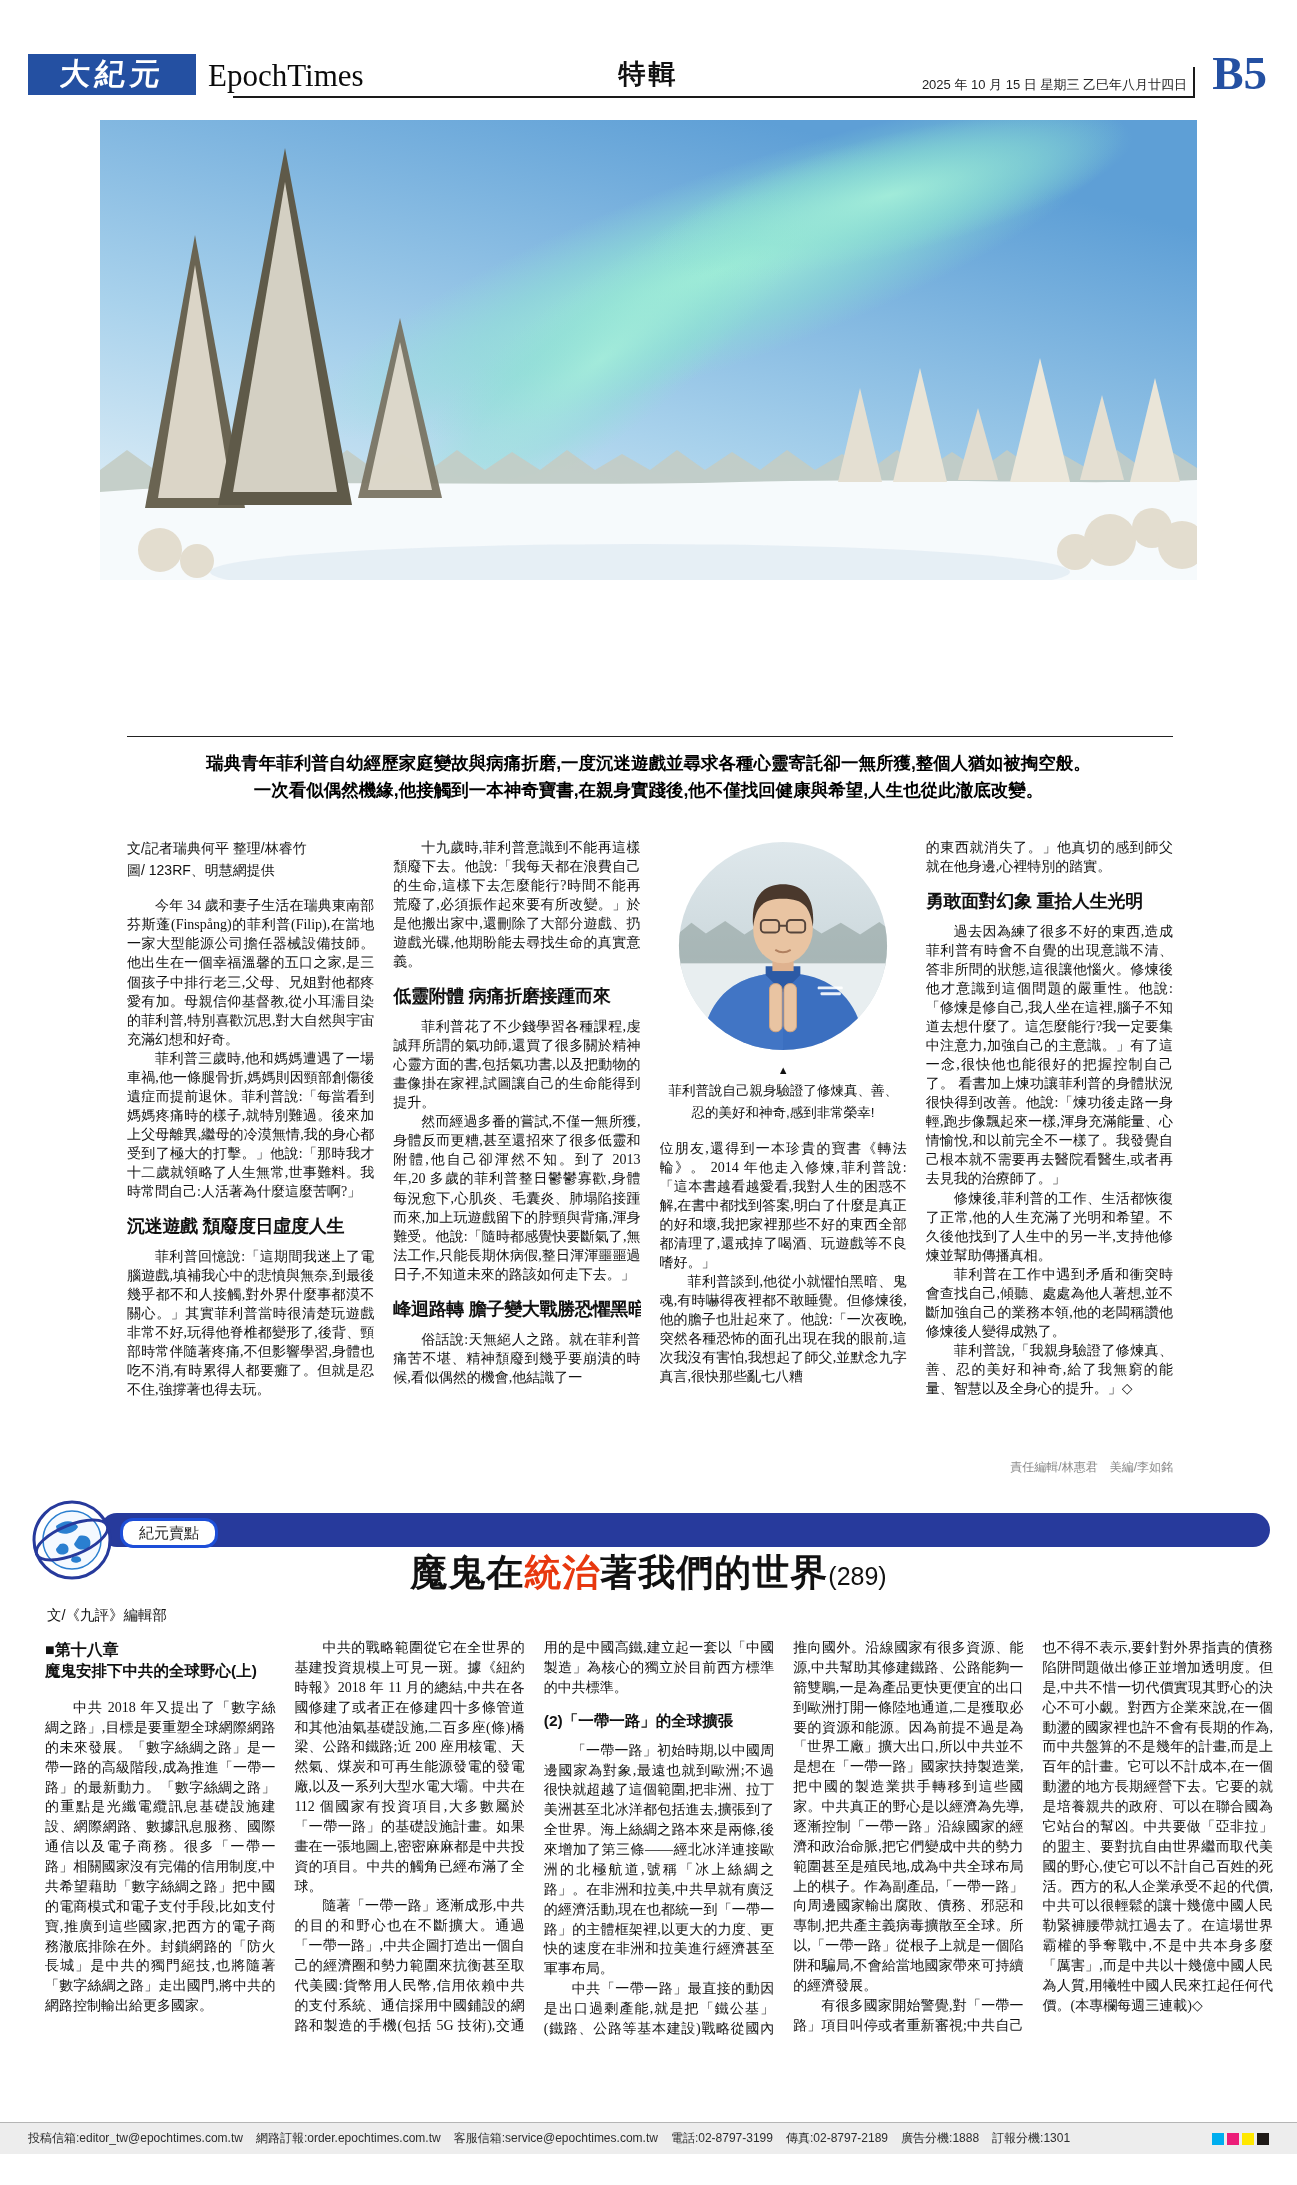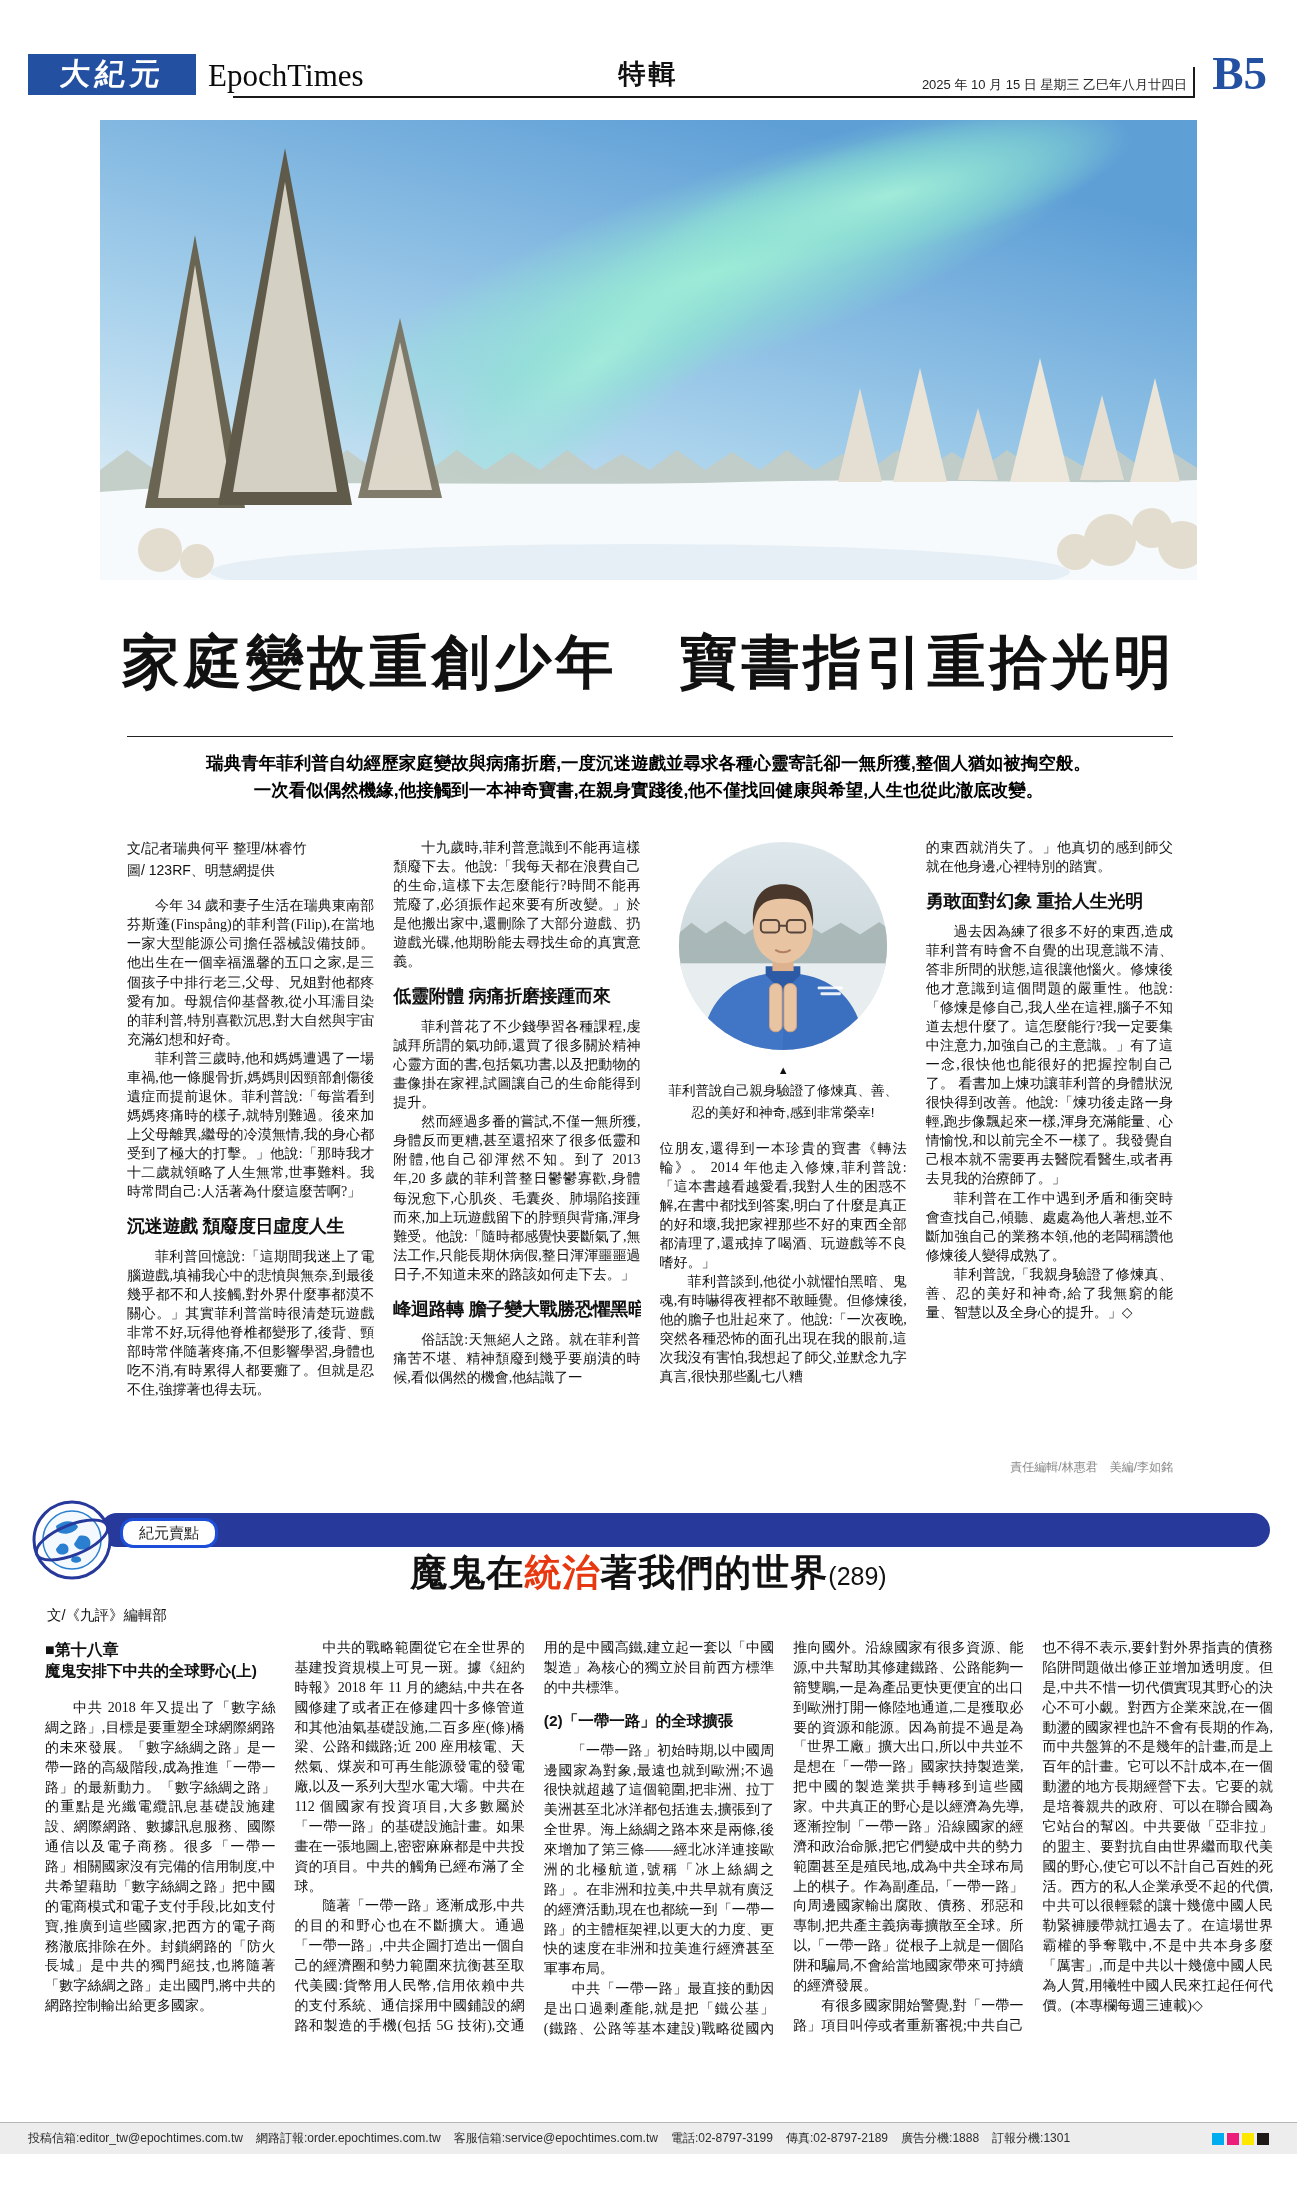--- a/index.html
+++ b/index.html
@@ -133,21 +133,20 @@
         <circle cx="1010" cy="420" r="26"></circle>
           <circle cx="1052" cy="408" r="20"></circle>
         <circle cx="975" cy="432" r="18"></circle>
           <circle cx="1082" cy="425" r="24"></circle>
         <circle cx="60" cy="430" r="22"></circle>
           <circle cx="97" cy="441" r="17"></circle>
       </g>
     </svg>
   </div>
 
-  <div class="headline">家庭變故重創少年　寶書指引重拾光明</div>
   <div class="headline-rule"></div>
   <div class="deck">
     <div>瑞典青年菲利普自幼經歷家庭變故與病痛折磨,一度沉迷遊戲並尋求各種心靈寄託卻一無所獲,整個人猶如被掏空般。</div>
     <div>一次看似偶然機緣,他接觸到一本神奇寶書,在親身實踐後,他不僅找回健康與希望,人生也從此澈底改變。</div>
   </div>
 
   <div class="a1">
     <div class="col">
       <div class="byline">
         <div>文/記者瑞典何平 整理/林睿竹</div>
@@ -209,20 +208,21 @@
       <div class="cap-marker">▲</div>
       <div class="fig-caption">菲利普說自己親身驗證了修煉真、善、忍的美好和神奇,感到非常榮幸!</div>
       <p class="noindent">位朋友,還得到一本珍貴的寶書《轉法輪》。 2014 年他走入修煉,菲利普說:「這本書越看越愛看,我對人生的困惑不解,在書中都找到答案,明白了什麼是真正的好和壞,我把家裡那些不好的東西全部都清理了,還戒掉了喝酒、玩遊戲等不良嗜好。」</p>
       <p>菲利普談到,他從小就懼怕黑暗、鬼魂,有時嚇得夜裡都不敢睡覺。但修煉後,他的膽子也壯起來了。他說:「一次夜晚,突然各種恐怖的面孔出現在我的眼前,這次我沒有害怕,我想起了師父,並默念九字真言,很快那些亂七八糟</p>
     </div>
 
     <div class="col">
       <p class="noindent">的東西就消失了。」他真切的感到師父就在他身邊,心裡特別的踏實。</p>
       <h3>勇敢面對幻象 重拾人生光明</h3>
       <p>過去因為練了很多不好的東西,造成菲利普有時會不自覺的出現意識不清、答非所問的狀態,這很讓他惱火。修煉後他才意識到這個問題的嚴重性。他說:「修煉是修自己,我人坐在這裡,腦子不知道去想什麼了。這怎麼能行?我一定要集中注意力,加強自己的主意識。」有了這一念,很快他也能很好的把握控制自己了。 看書加上煉功讓菲利普的身體狀況很快得到改善。他說:「煉功後走路一身輕,跑步像飄起來一樣,渾身充滿能量、心情愉悅,和以前完全不一樣了。我發覺自己根本就不需要再去醫院看醫生,或者再去見我的治療師了。」</p>
+      <p>修煉後,菲利普的工作、生活都恢復了正常,他的人生充滿了光明和希望。不久後他找到了人生中的另一半,支持他修煉並幫助傳播真相。</p>
       <p>菲利普在工作中遇到矛盾和衝突時會查找自己,傾聽、處處為他人著想,並不斷加強自己的業務本領,他的老闆稱讚他修煉後人變得成熟了。</p>
       <p>菲利普說,「我親身驗證了修煉真、善、忍的美好和神奇,給了我無窮的能量、智慧以及全身心的提升。」◇</p>
     </div>
   </div>
 
   <div class="credits">責任編輯/林惠君　美編/李如銘</div>
 
   <div class="s2bar">
     <div class="bar"></div>
     <div class="globe">

